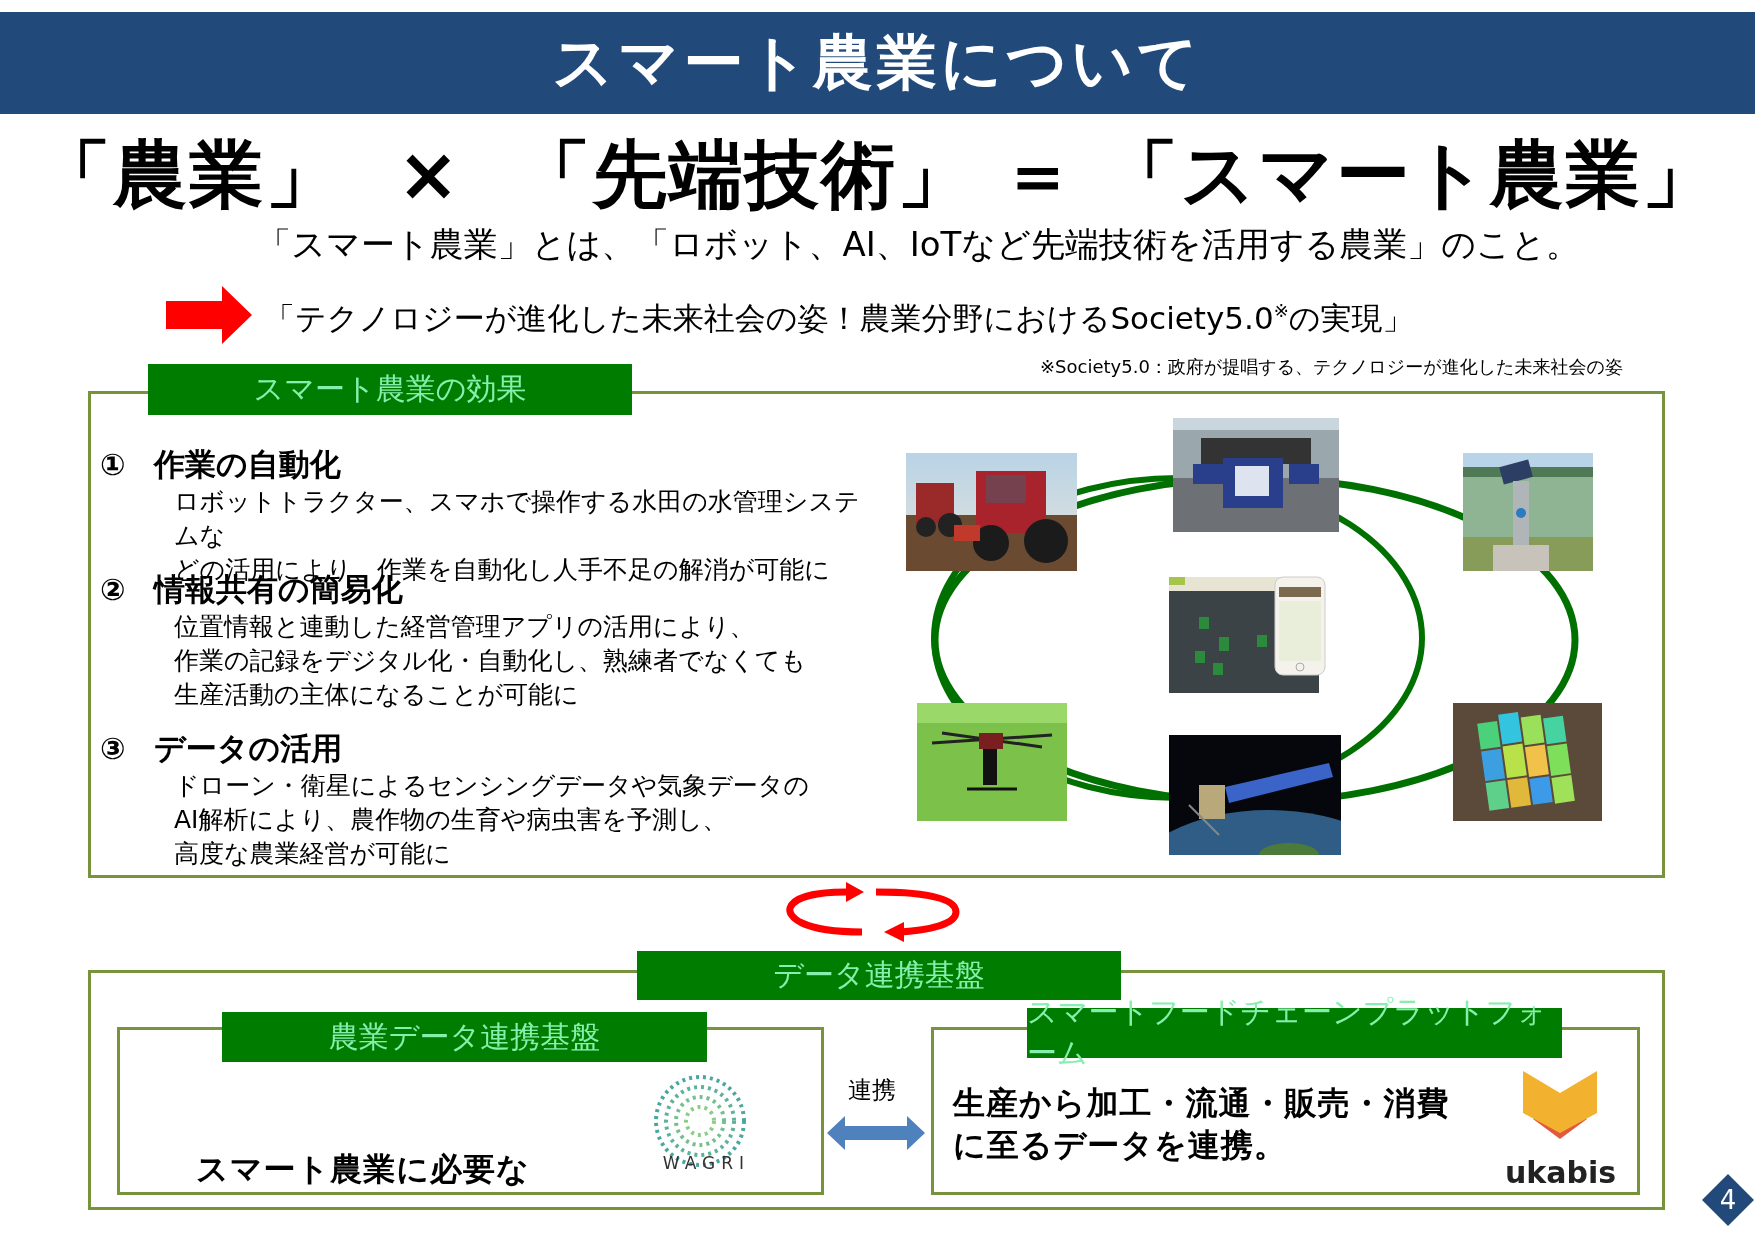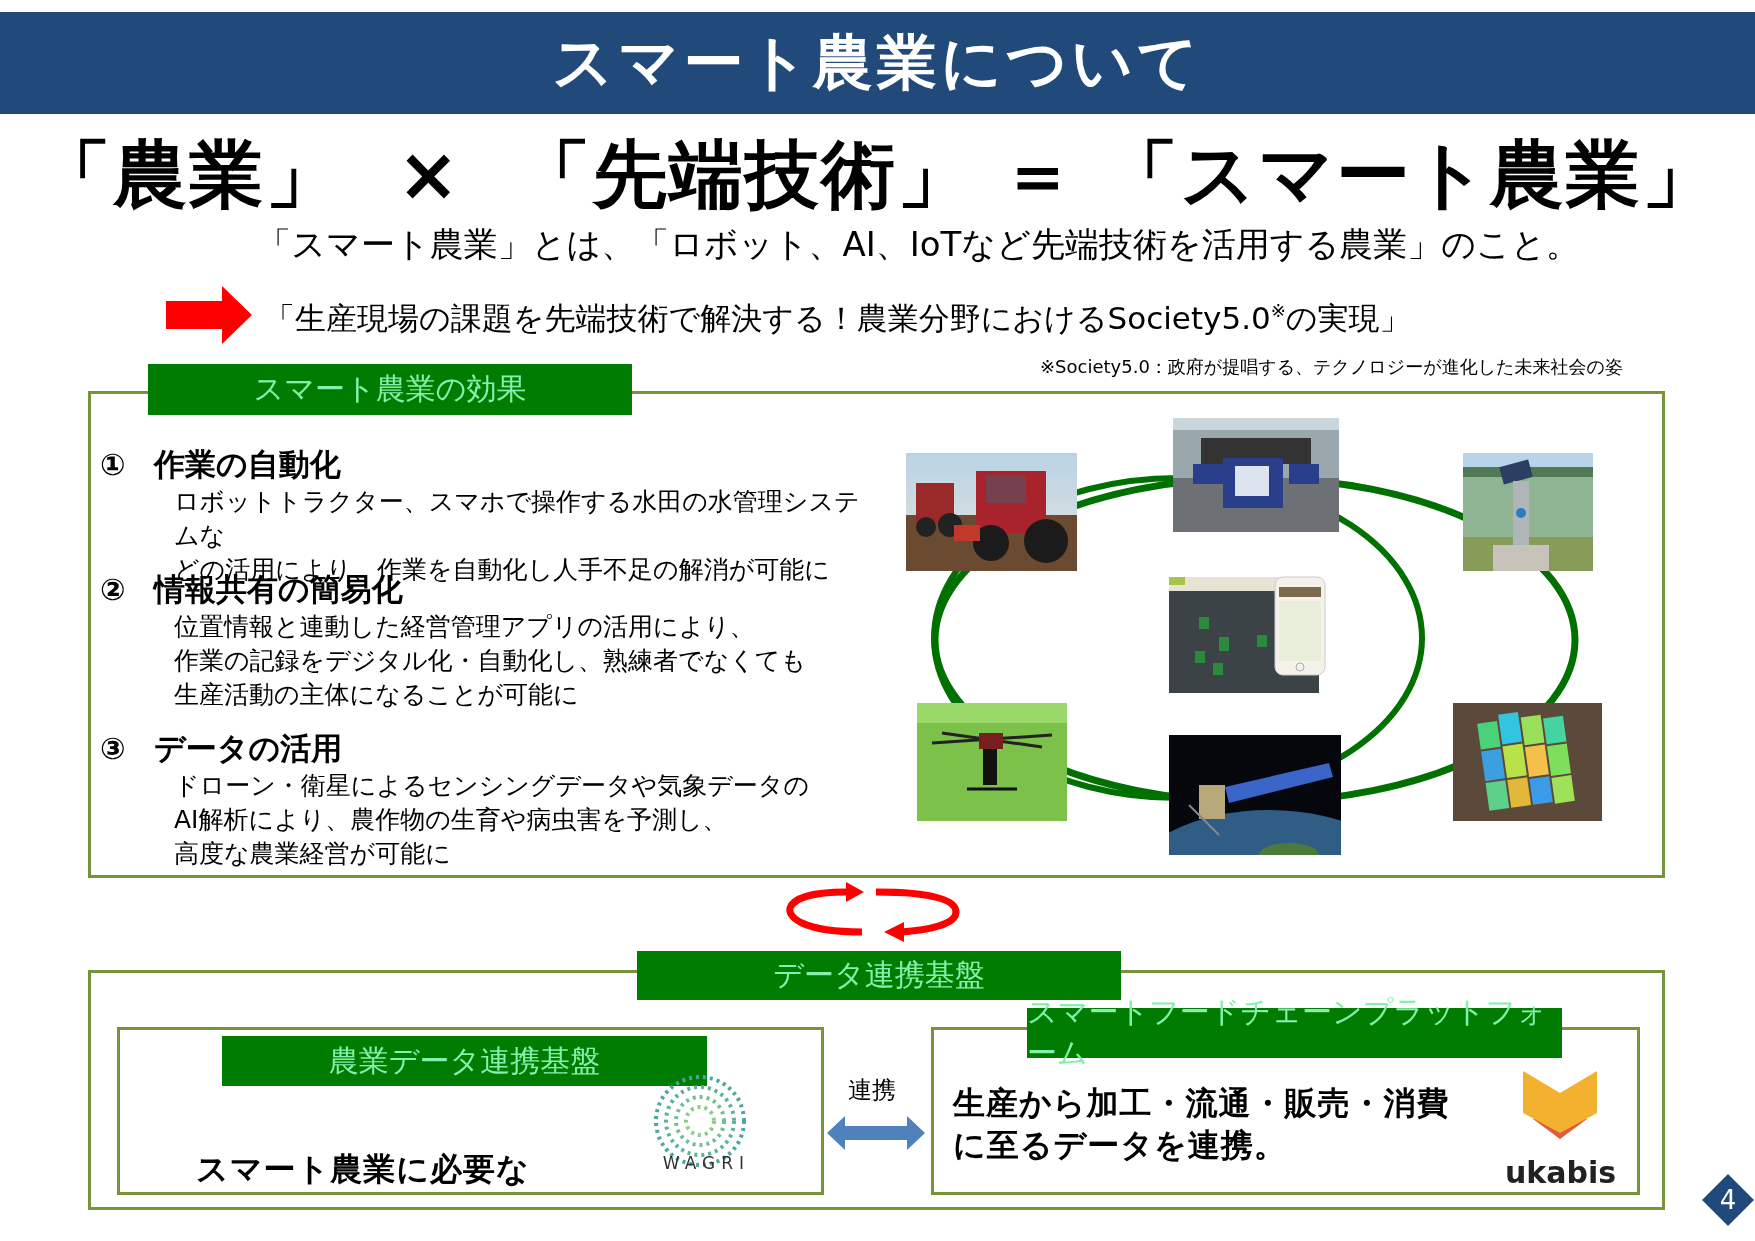--- a/index.html
+++ b/index.html
@@ -44,21 +44,21 @@
   .effect-num { width:54px; font-size:30px; }
   .effect-body { padding-left:74px; font-size:25px; line-height:34px; }
   .photo { border:0; overflow:hidden; }
 
   .cycle-arrows { left:780px; top:880px; }
 
   .data-frame { left:88px; top:970px; width:1577px; height:240px; }
   .data-label { left:637px; top:951px; width:484px; height:49px; }
 
   .sub-box-left  { left:117px; top:1027px; width:707px; height:168px; }
-  .sub-label-left { left:222px; top:1012px; width:485px; height:50px;margin-top:24px; }
+  .sub-label-left { left:222px; top:1012px; width:485px; height:50px; }
   .sub-box-right { left:931px; top:1027px; width:709px; height:168px; }
   .sub-label-right { left:1027px; top:1008px; width:535px; height:50px; }
 
   .box-text { font-size:32px; font-weight:bold; line-height:42px; letter-spacing:1px; }
   .left-text  { left:175px; top:1148px;margin-left:21px; }
   .right-text { left:953px; top:1082px; }
 
   .link-label { left:848px; top:1074px; font-size:24px; }
   .link-arrow { left:827px; top:1116px; }
 
@@ -84,21 +84,21 @@
   <span>＝</span>
   <span>「スマート農業」</span>
 </div>
 
 <div class="abs definition">「スマート農業」とは、「ロボット、AI、IoTなど先端技術を活用する農業」のこと。</div>
 
 <div class="abs arrow-line">
   <svg width="86" height="58" viewBox="0 0 86 58">
     <polygon points="0,15 56,15 56,0 86,29 56,58 56,43 0,43" fill="#FF0000"></polygon>
   </svg>
-  <span class="arrow-text"><span>「生産現場の課題を先端技術で解決する！農業分野におけるSociety5.0</span><sup>※</sup><span>の実現」</span></span>
+  <span class="arrow-text"><span>「テクノロジーが進化した未来社会の姿！農業分野におけるSociety5.0</span><sup>※</sup><span>の実現」</span></span>
 </div>
 
 <div class="abs footnote">※Society5.0：政府が提唱する、テクノロジーが進化した未来社会の姿</div>
 
 <div class="abs frame effects-frame"></div>
 <div class="abs green-label effects-label">スマート農業の効果</div>
 
 <div class="abs effect-item" style="top:444px;">
   <div class="effect-head">
     <span class="effect-num">①</span>

